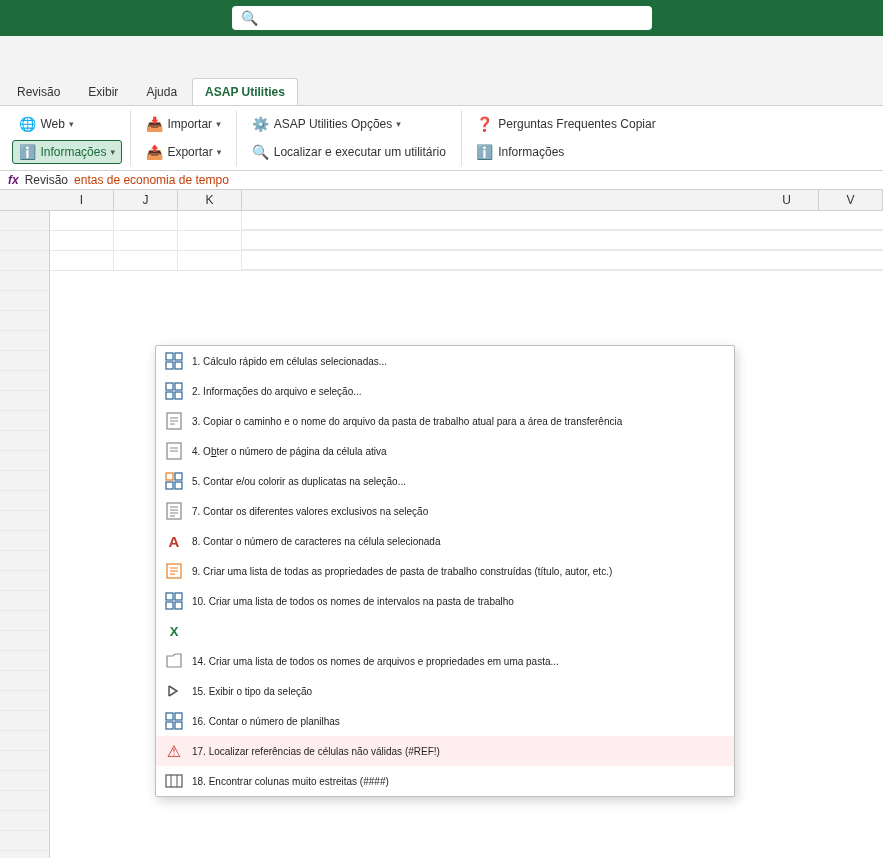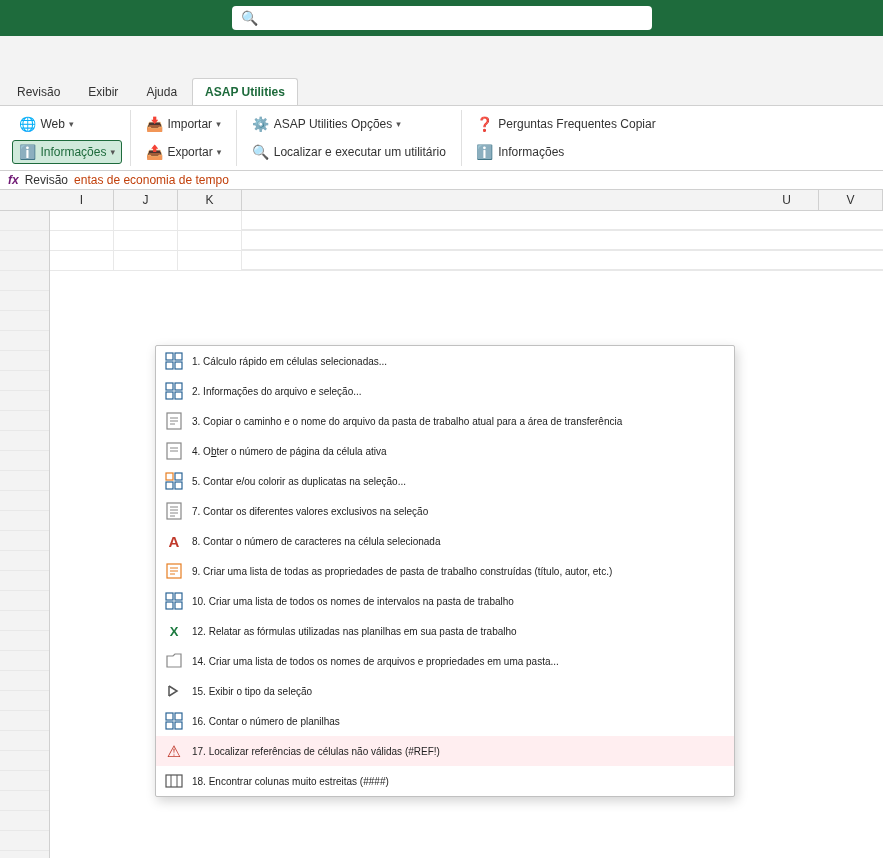--- a/index.html
+++ b/index.html
@@ -455,21 +455,20 @@
             <rect x="1" y="10" width="7" height="7" fill="none" stroke="#2a6496" stroke-width="1.2"></rect>
             <rect x="10" y="10" width="7" height="7" fill="none" stroke="#2a6496" stroke-width="1.2"></rect>
           </svg>
       </span>
       <span class="menu-text">10. Criar uma lista de todos os nomes de intervalos na pasta de trabalho</span>
     </div>
 
 
     <div class="menu-item">
       <span class="menu-icon" style="color:#1d7a40;font-weight:bold;font-size:13px;">X</span>
-      <span class="menu-text">12. Relatar as fórmulas utilizadas nas planilhas em sua pasta de trabalho</span>
     </div>
 
 
     <div class="menu-item">
       <span class="menu-icon" style="color:#888;">
         <svg width="18" height="18" viewBox="0 0 18 18">
             <path d="M2 4 L8 4 L10 2 L16 2 L16 15 L2 15 Z" fill="none" stroke="#888" stroke-width="1.2"></path>
           </svg>
       </span>
       <span class="menu-text">14. Criar uma lista de todos os nomes de arquivos e propriedades em uma pasta...</span>

